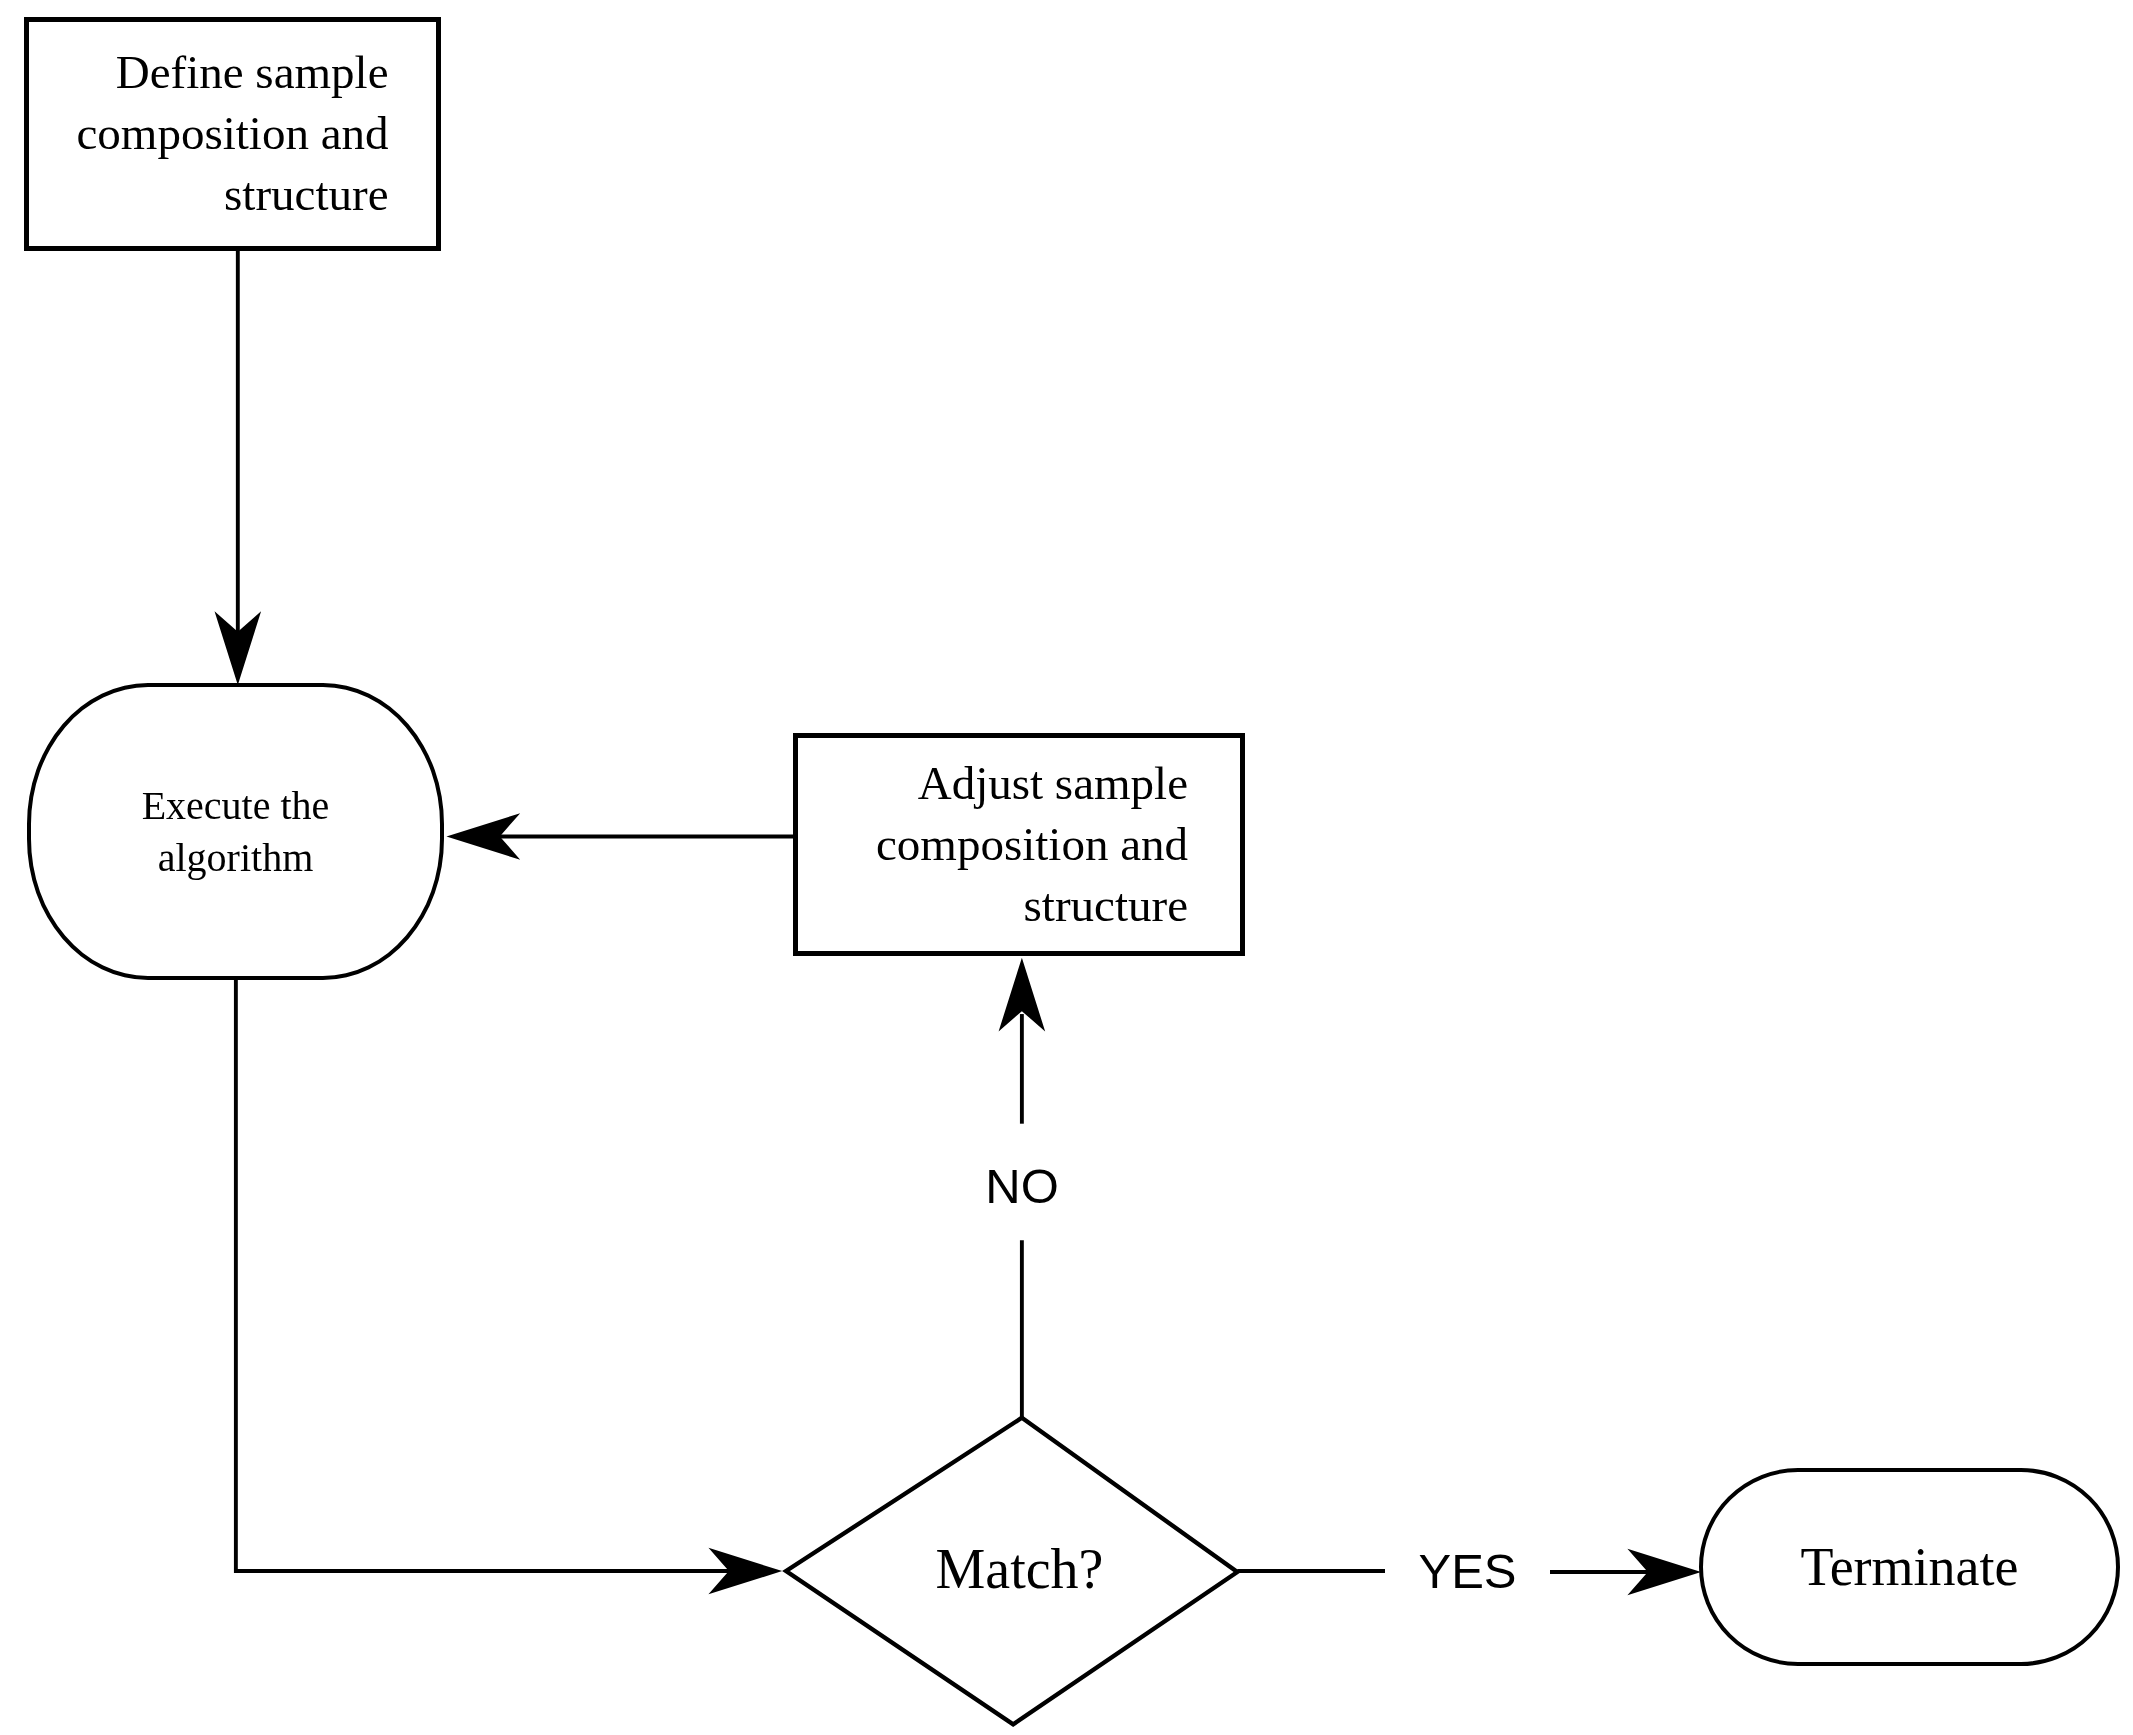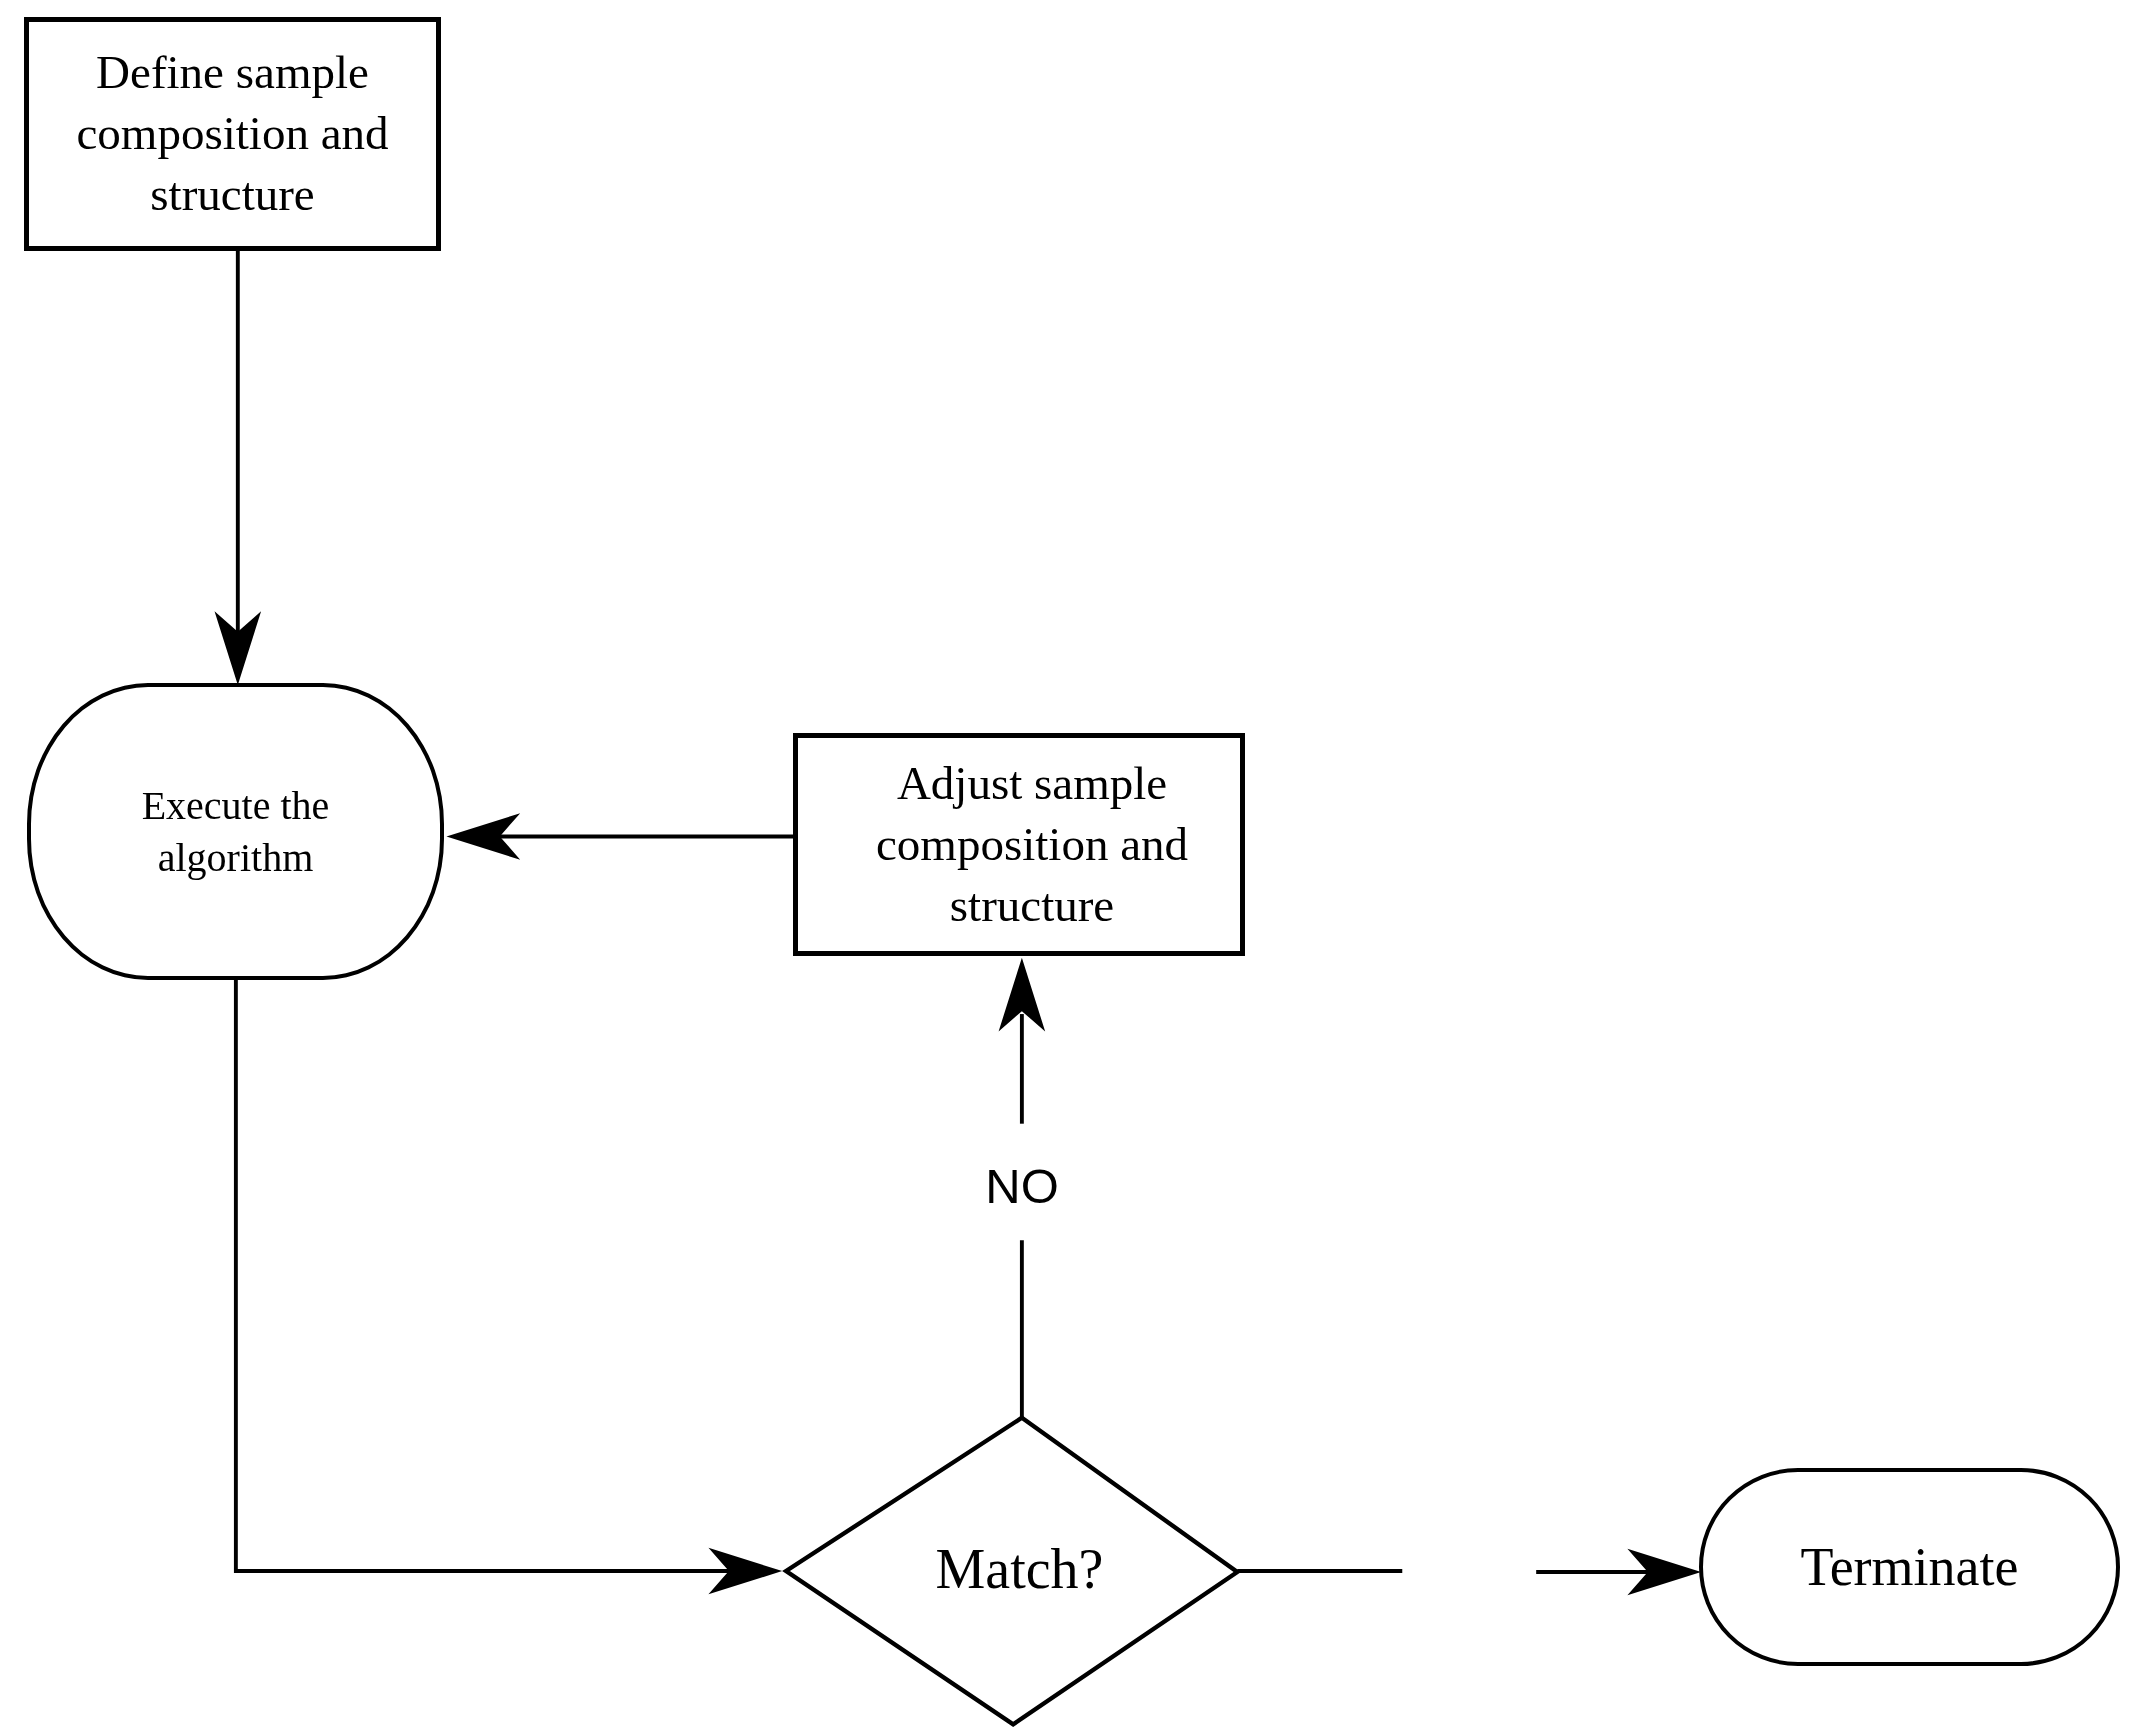--- a/index.html
+++ b/index.html
@@ -47,20 +47,21 @@
     justify-content: center;
     text-align: center;
   }
   .node .node-label {
     white-space: pre-line;
     line-height: 1.3;
   }
   .node-rect {
     border: 5.8px solid #000000;
     font-size: 47px;
+    text-align: right;
   }
   .node-stadium {
     border: 4.9px solid #000000;
     font-size: 40px;
   }
   #node-execute {
     left: 27px;  top: 683px;
     width: 417px; height: 297px;
     border-radius: 121px / 141px;
   }
@@ -165,15 +166,18 @@
   </div>
 
   <div class="float-label" id="label-match">
     <span>Match?</span>
   </div>
 
   <div class="float-label edge-label" id="label-no">
     <span>NO</span>
   </div>
 
+  <div class="float-label edge-label" id="label-yes">
+    <span>YES</span>
+  </div>
 
 </div>
 
 
 </body></html>

